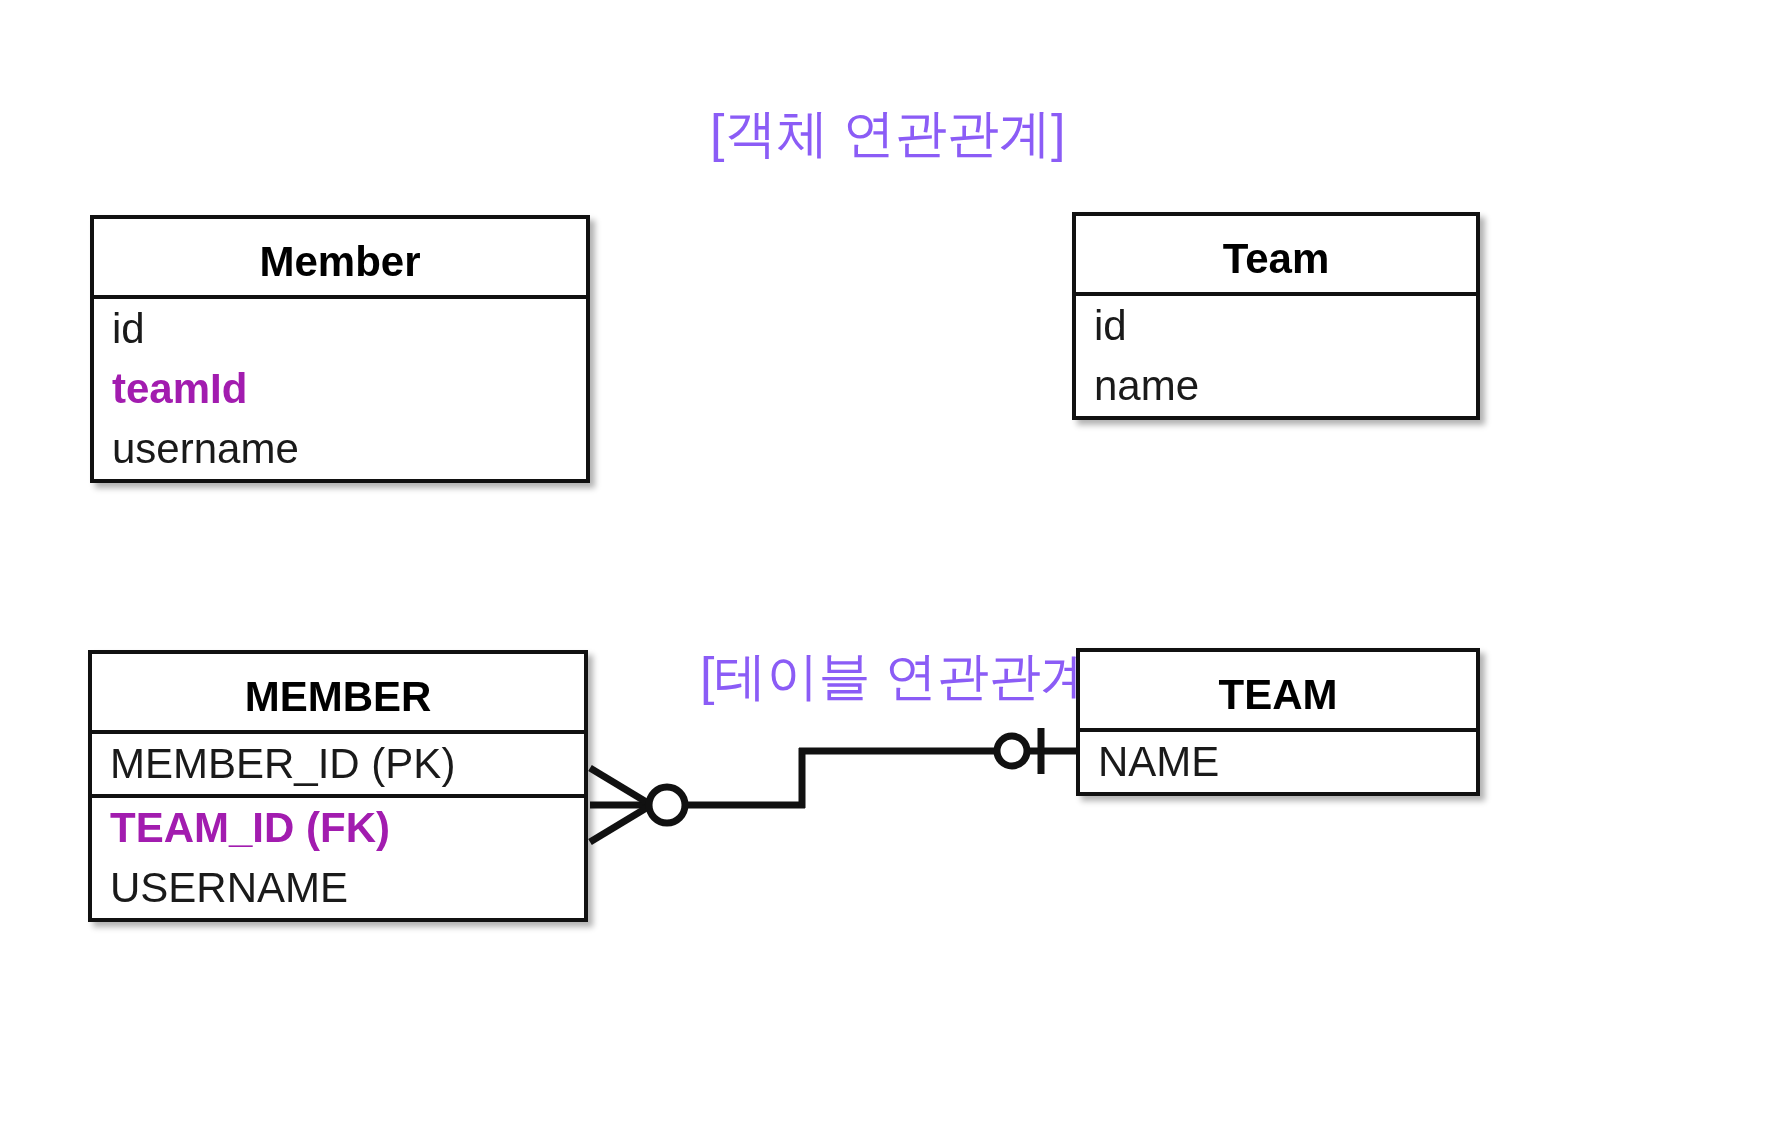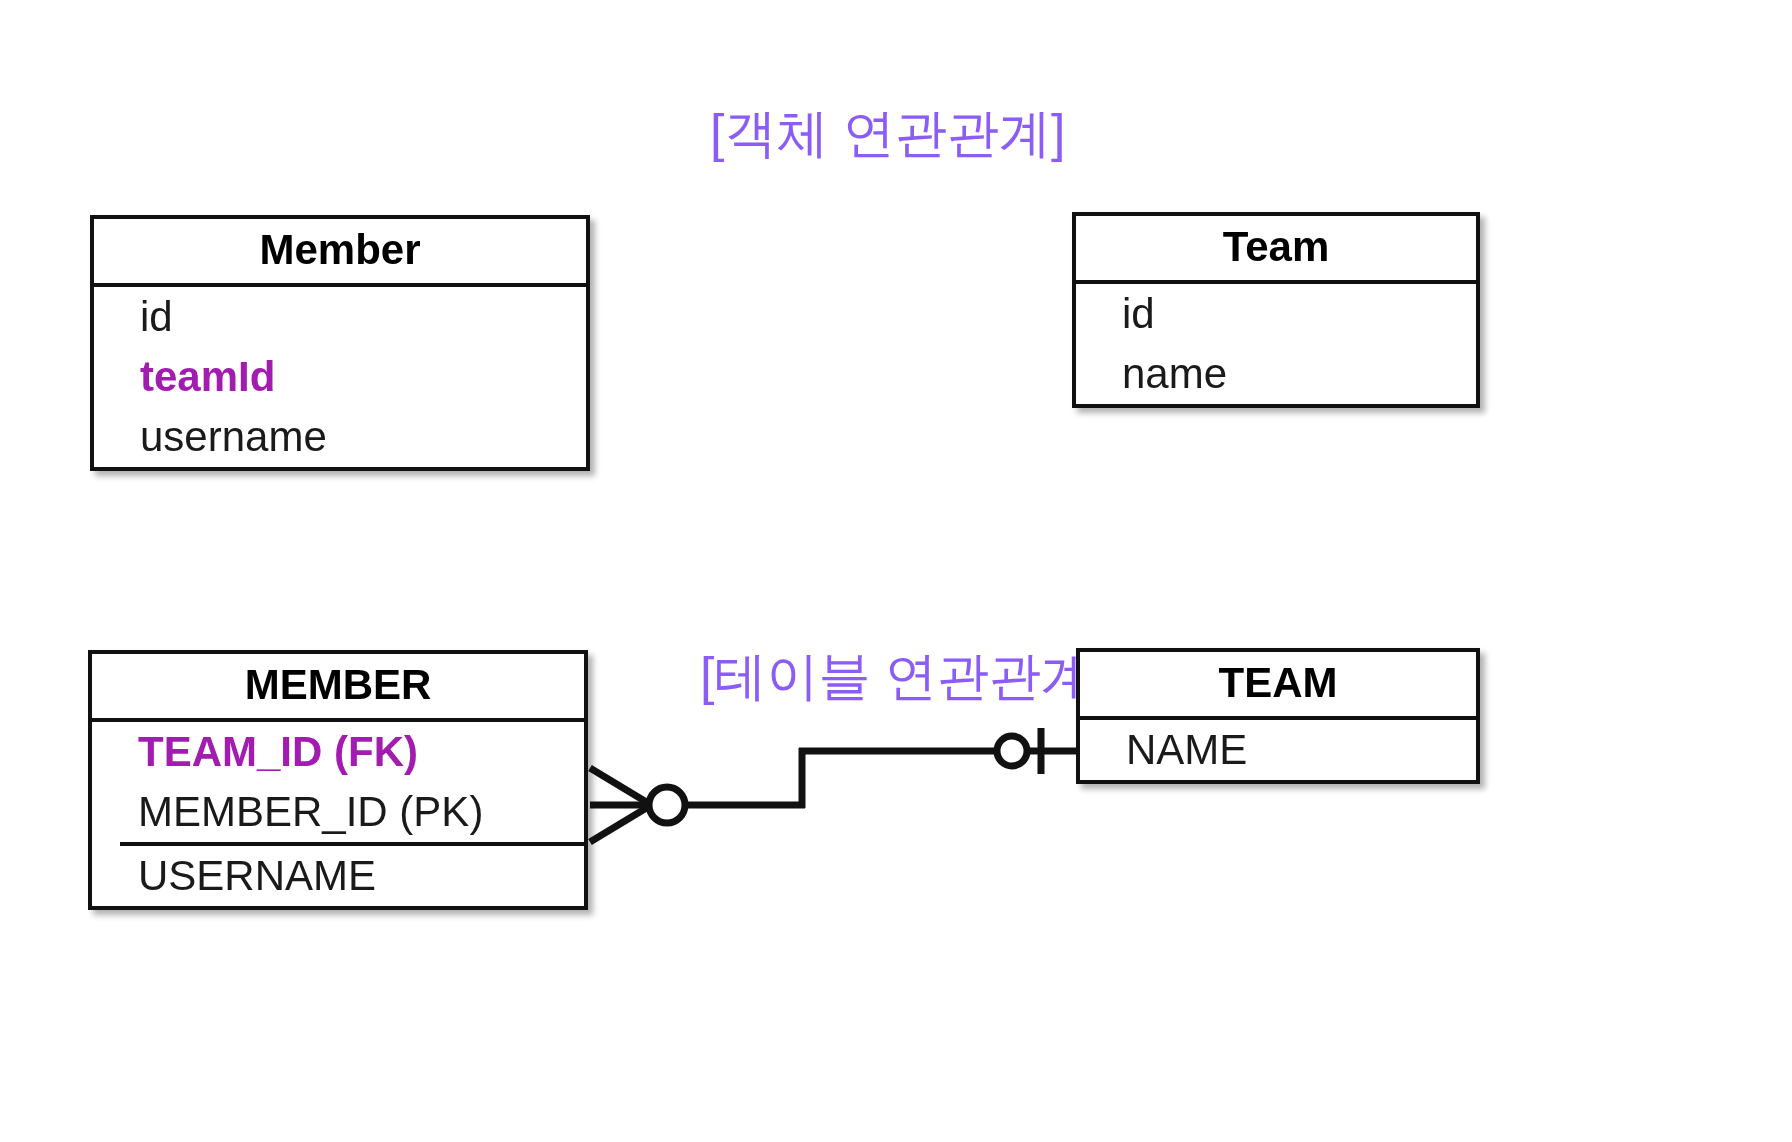--- a/index.html
+++ b/index.html
@@ -41,31 +41,31 @@
   }
   .entity-header {
     text-align: center;
     font-weight: 700;
     font-size: 42px;
     line-height: 1.0;
     padding: 10px 14px 12px 14px;
     border-bottom: 4px solid #111111;
     color: #000000;
     white-space: nowrap;
+    margin-top: 12px;
   }
   .entity-body {
     padding: 0;
   }
   .attr {
     font-size: 42px;
     line-height: 1.0;
     padding: 9px 0 9px 18px;
     color: #1a1a1a;
     white-space: nowrap;
-    margin-left: 28px;
   }
   .attr.bold {
     font-weight: 700;
     color: #a21caf;
   }
   .attr.sep {
     border-bottom: 4px solid #111111;
   }
 
   
@@ -106,22 +106,22 @@
       <div class="attr">id</div>
       <div class="attr">name</div>
     </div>
   </div>
 
   <div class="section-title" id="title-table">[테이블 연관관계]</div>
 
   <div class="entity" id="entity-member-tbl">
     <div class="entity-header">MEMBER</div>
     <div class="entity-body">
+      <div class="attr sep">MEMBER_ID (PK)</div>
       <div class="attr bold">TEAM_ID (FK)</div>
-      <div class="attr sep">MEMBER_ID (PK)</div>
       <div class="attr">USERNAME</div>
     </div>
   </div>
 
   <div class="entity" id="entity-team-tbl">
     <div class="entity-header">TEAM</div>
     <div class="entity-body">
       <div class="attr">NAME</div>
     </div>
   </div>

